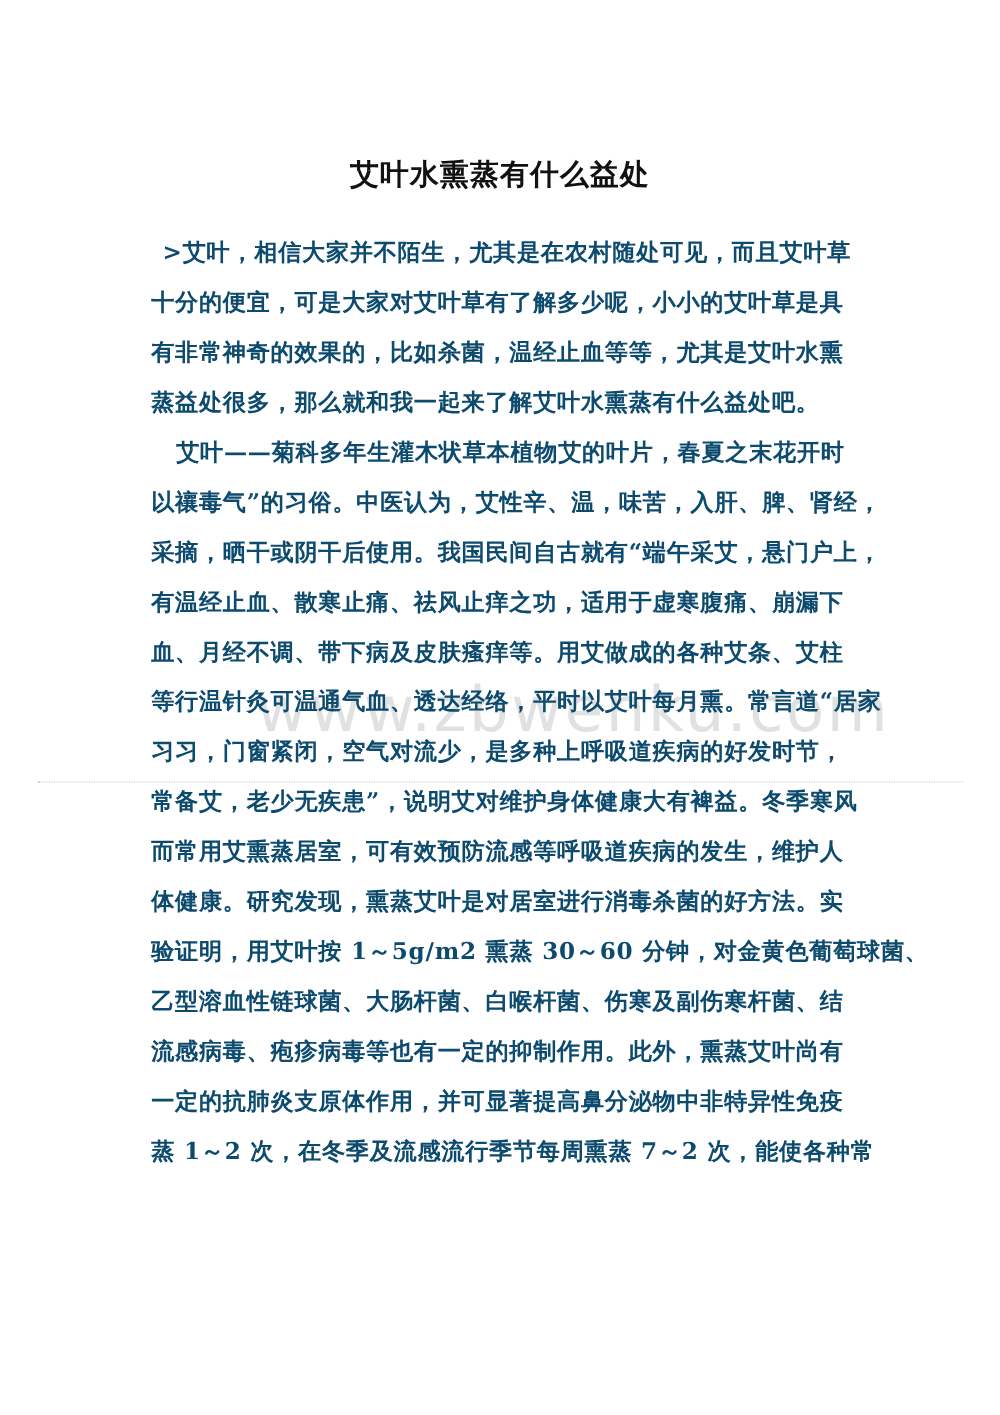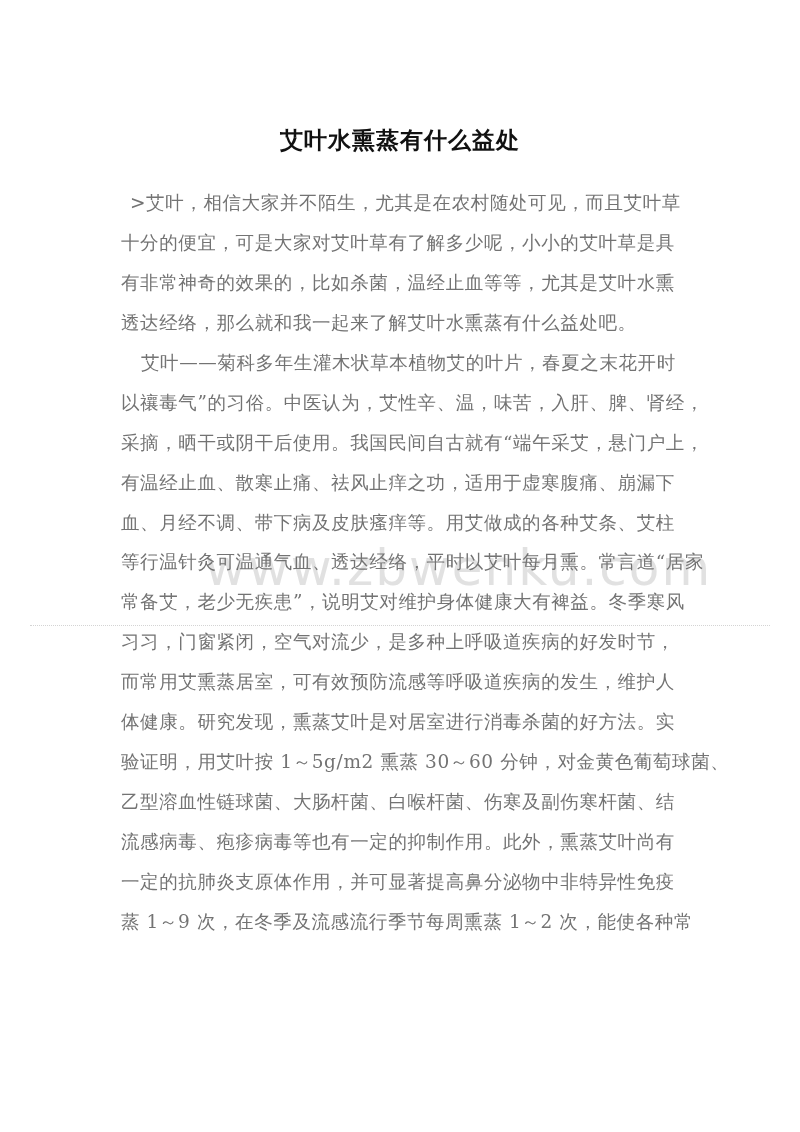--- a/index.html
+++ b/index.html
@@ -41,21 +41,22 @@
       left: 121px;
       top: 163px;
       width: 600px;
     }
     .line {
       height: 39.95px;
       line-height: 39.95px;
       font-size: 18.5px;
       white-space: nowrap;
       letter-spacing: 0.6px;
-      color: #737373;
+      color: #0c4a6e;
+      font-weight: bold;
     }
     .line.indent-first { padding-left: 9px; }
     .line.indent-para { padding-left: 20px; }
     .page-divider {
       position: absolute;
       left: 30px;
       right: 30px;
       top: 605px;
       height: 0;
       border-top: 1px dotted #d4d4d4;
@@ -83,31 +84,31 @@
   <div class="title">艾叶水熏蒸有什么益处</div>
 
   <div class="watermark">www.zbwenku.com</div>
 
   <div class="page-divider"></div>
 
   <div class="body-text">
     <div class="line indent-first">&gt;艾叶，相信大家并不陌生，尤其是在农村随处可见，而且艾叶草</div>
     <div class="line">十分的便宜，可是大家对艾叶草有了解多少呢，小小的艾叶草是具</div>
     <div class="line">有非常神奇的效果的，比如杀菌，温经止血等等，尤其是艾叶水熏</div>
-    <div class="line">透达经络，那么就和我一起来了解艾叶水熏蒸有什么益处吧。</div>
+    <div class="line">蒸益处很多，那么就和我一起来了解艾叶水熏蒸有什么益处吧。</div>
     <div class="line indent-para">艾叶——菊科多年生灌木状草本植物艾的叶片，春夏之末花开时</div>
     <div class="line">以禳毒气”的习俗。中医认为，艾性辛、温，味苦，入肝、脾、肾经，</div>
     <div class="line">采摘，晒干或阴干后使用。我国民间自古就有“端午采艾，悬门户上，</div>
     <div class="line">有温经止血、散寒止痛、祛风止痒之功，适用于虚寒腹痛、崩漏下</div>
     <div class="line">血、月经不调、带下病及皮肤瘙痒等。用艾做成的各种艾条、艾柱</div>
     <div class="line">等行温针灸可温通气血、透达经络，平时以艾叶每月熏。常言道“居家</div>
+    <div class="line">习习，门窗紧闭，空气对流少，是多种上呼吸道疾病的好发时节，</div>
     <div class="line">常备艾，老少无疾患”，说明艾对维护身体健康大有裨益。冬季寒风</div>
-    <div class="line">习习，门窗紧闭，空气对流少，是多种上呼吸道疾病的好发时节，</div>
     <div class="line">而常用艾熏蒸居室，可有效预防流感等呼吸道疾病的发生，维护人</div>
     <div class="line">体健康。研究发现，熏蒸艾叶是对居室进行消毒杀菌的好方法。实</div>
     <div class="line">验证明，用艾叶按 1～5g/m2 熏蒸 30～60 分钟，对金黄色葡萄球菌、</div>
     <div class="line">乙型溶血性链球菌、大肠杆菌、白喉杆菌、伤寒及副伤寒杆菌、结</div>
     <div class="line">流感病毒、疱疹病毒等也有一定的抑制作用。此外，熏蒸艾叶尚有</div>
     <div class="line">一定的抗肺炎支原体作用，并可显著提高鼻分泌物中非特异性免疫</div>
-    <div class="line">蒸 1～9 次，在冬季及流感流行季节每周熏蒸 1～2 次，能使各种常</div>
+    <div class="line">蒸 1～2 次，在冬季及流感流行季节每周熏蒸 7～2 次，能使各种常</div>
   </div>
 
 </div>
 
 </body></html>

